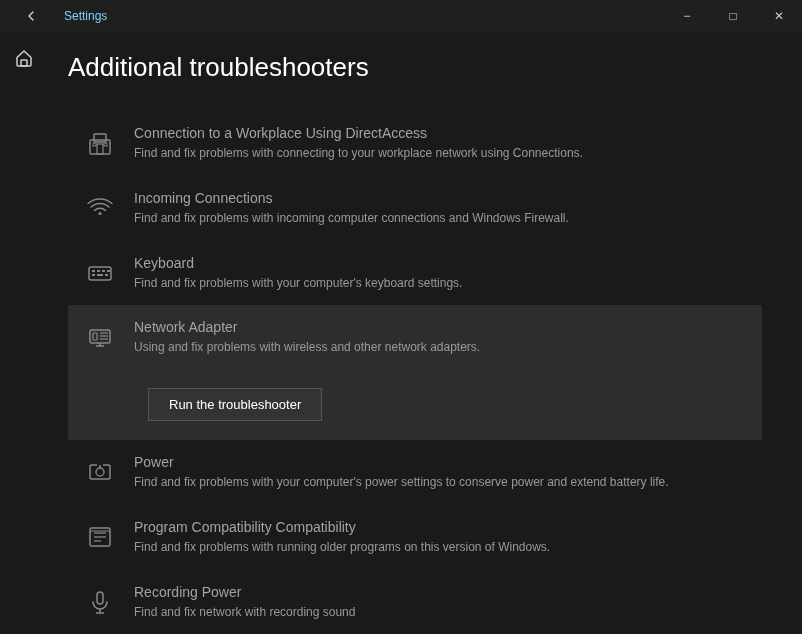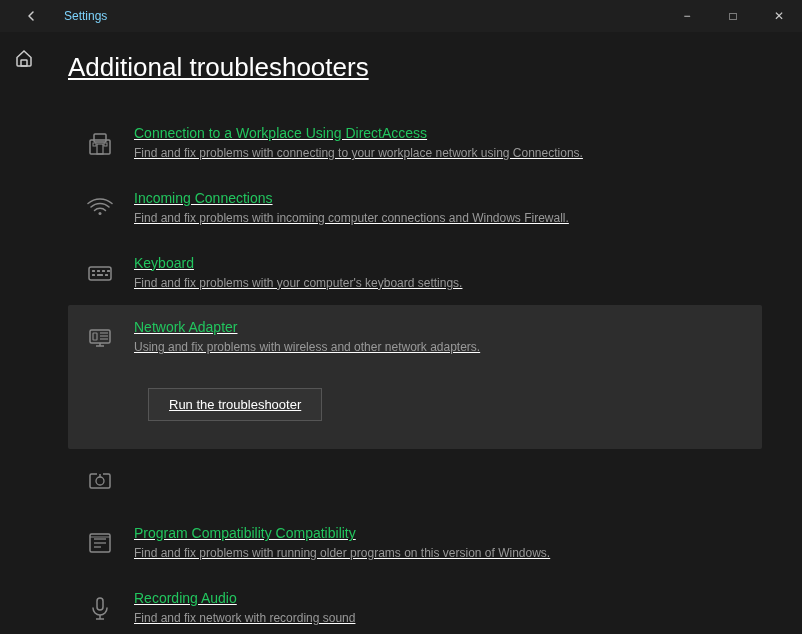--- a/index.html
+++ b/index.html
@@ -57,21 +57,20 @@
       justify-content: center;
       cursor: pointer;
       color: #cccccc;
       font-size: 14px;
     }
 
     
     .main {
       display: flex;
       height: calc(634px - 32px);
-      text-decoration: underline;
     }
 
     
     .sidebar {
       width: 48px;
       padding-top: 16px;
       display: flex;
       flex-direction: column;
       align-items: center;
     }
@@ -100,21 +99,21 @@
       display: flex;
       align-items: flex-start;
       padding: 14px 16px;
       gap: 18px;
       cursor: pointer;
       border-radius: 2px;
     }
     .ts-item.expanded {
       background: #2d2d2d;
       flex-direction: column;
-      padding-bottom: 28px;
+      padding-bottom: 19px;
     }
     .ts-item.expanded .ts-item-main {
       display: flex;
       align-items: flex-start;
       gap: 18px;
       width: 100%;
     }
 
     .ts-icon {
       width: 32px;
@@ -126,21 +125,21 @@
       color: #aaaaaa;
       font-size: 20px;
       margin-top: 2px;
     }
 
     .ts-text {
       flex: 1;
     }
     .ts-name {
       font-size: 14px;
-      color: #22c55e;
+      color: #a3a3a3;
       margin-bottom: 4px;
     }
     .ts-desc {
       font-size: 12px;
       color: #999999;
       line-height: 1.4;
     }
 
     .run-btn {
       display: inline-block;
@@ -268,20 +267,24 @@
 
     <div class="ts-item">
       <div class="ts-icon">
         <svg width="26" height="26" viewBox="0 0 26 26" fill="none">
           <rect x="3" y="6" width="20" height="14" rx="1.5" stroke="#888" stroke-width="1.5"></rect>
           <line x1="10" y1="6" x2="16" y2="6" stroke="#1a1a1a" stroke-width="2"></line>
           <circle cx="13" cy="13" r="4" stroke="#888" stroke-width="1.3" fill="none"></circle>
           <line x1="13" y1="9" x2="13" y2="6" stroke="#888" stroke-width="1.5"></line>
         </svg>
       </div>
+      <div class="ts-text">
+        <div class="ts-name">Power</div>
+        <div class="ts-desc">Find and fix problems with your computer's power settings to conserve power and extend battery life.</div>
+      </div>
     </div>
 
     <div class="ts-item">
       <div class="ts-icon">
         <svg width="26" height="26" viewBox="0 0 26 26" fill="none">
           <rect x="3" y="4" width="20" height="18" rx="1.5" stroke="#888" stroke-width="1.5"></rect>
           <line x1="7" y1="9" x2="19" y2="9" stroke="#888" stroke-width="1.3"></line>
           <line x1="7" y1="13" x2="19" y2="13" stroke="#888" stroke-width="1.3"></line>
           <line x1="7" y1="17" x2="14" y2="17" stroke="#888" stroke-width="1.3"></line>
           <line x1="3" y1="7" x2="23" y2="7" stroke="#888" stroke-width="1"></line>
@@ -296,21 +299,21 @@
     <div class="ts-item">
       <div class="ts-icon">
         <svg width="26" height="26" viewBox="0 0 26 26" fill="none">
           <rect x="10" y="3" width="6" height="12" rx="3" stroke="#888" stroke-width="1.5"></rect>
           <path d="M6 13a7 7 0 0014 0" stroke="#888" stroke-width="1.5" stroke-linecap="round" fill="none"></path>
           <line x1="13" y1="20" x2="13" y2="24" stroke="#888" stroke-width="1.5"></line>
           <line x1="9" y1="24" x2="17" y2="24" stroke="#888" stroke-width="1.5"></line>
         </svg>
       </div>
       <div class="ts-text">
-        <div class="ts-name">Recording Audio</div>
+        <div class="ts-name">Recording Power</div>
         <div class="ts-desc">Find and fix network with recording sound</div>
       </div>
     </div>
 
   </div>
 </div>
 
 <style>
   .content::-webkit-scrollbar { width: 8px; }
   .content::-webkit-scrollbar-track { background: #252525; }

